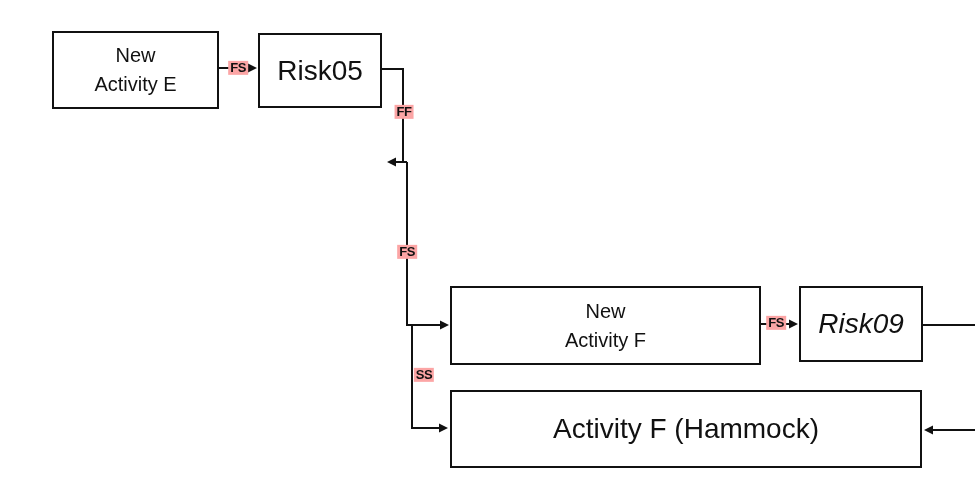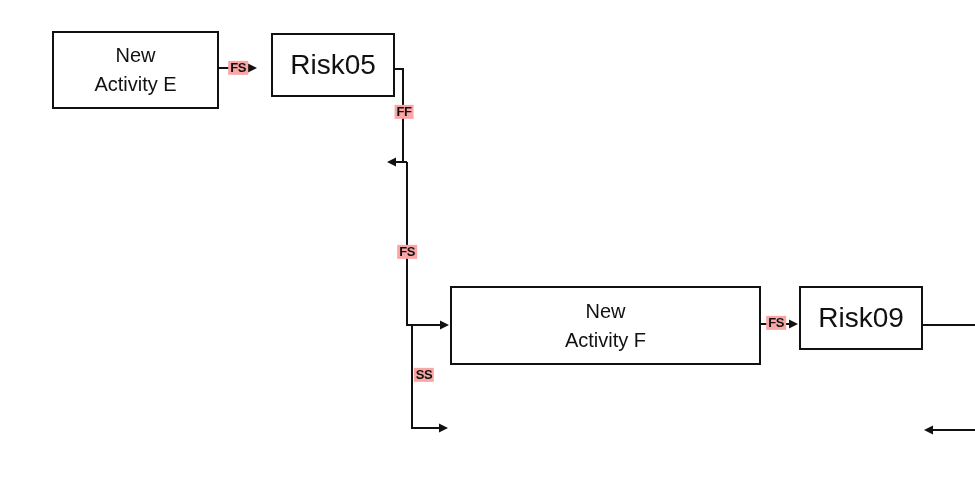--- a/index.html
+++ b/index.html
@@ -80,34 +80,37 @@
       <polygon points="754,324 745,319.5 745,328.5"></polygon>
       <polygon points="880,430 889,425.5 889,434.5"></polygon>
     </g>
   </svg>
 
   <div class="node small" style="left:8px; top:31px; width:167px; height:78px;">
     <span class="node-label">New
 Activity E</span>
   </div>
 
-  <div class="node large" style="left:227px; top:33px; width:124px; height:64px;text-align:center;">
+  <div class="node large" style="left:214px; top:33px; width:124px; height:75px;text-align:center;">
     <span class="node-label">Risk05</span>
   </div>
 
 
   <div class="node small" style="left:406px; top:286px; width:311px; height:79px;">
     <span class="node-label">New
 Activity F</span>
   </div>
 
-  <div class="node large" style="left:755px; top:286px; width:124px; height:64px;">
+  <div class="node large" style="left:755px; top:286px; width:124px; height:76px;font-style:italic;">
     <span class="node-label">Risk09</span>
   </div>
 
+  <div class="node large" style="left:406px; top:390px; width:472px; height:78px;">
+    <span class="node-label">Activity F (Hammock)</span>
+  </div>
 
   <span class="edge-label" style="left:194px; top:68px;">FS</span>
 
   <span class="edge-label" style="left:360px; top:112px;">FF</span>
 
   <span class="edge-label" style="left:363px; top:252px;">FS</span>
 
   <span class="edge-label" style="left:380px; top:375px;">SS</span>
 
   <span class="edge-label" style="left:732px; top:323px;">FS</span>

